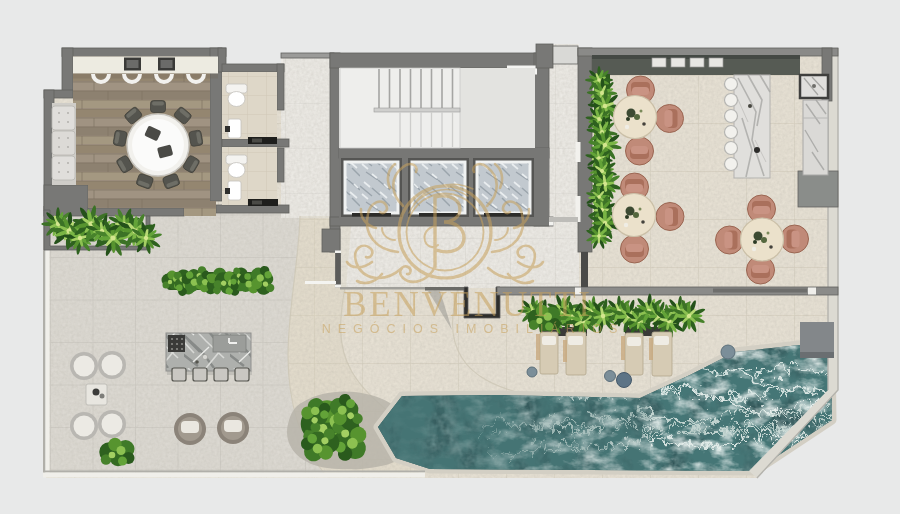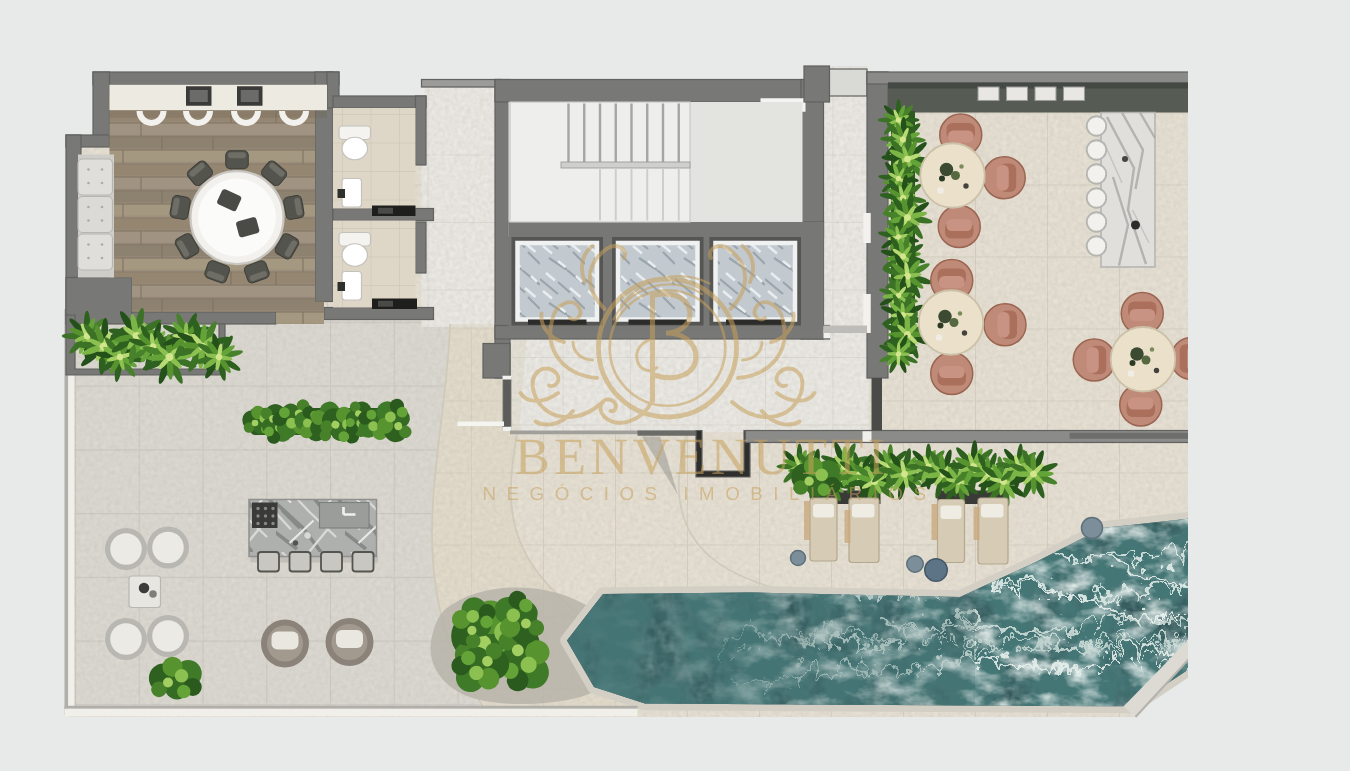--- a/index.html
+++ b/index.html
@@ -1,16 +1,16 @@
 <!DOCTYPE html>
 <html><head>
 <meta charset="utf-8">
 <style>
   html,body{margin:0;padding:0;background:#e8e9e9;font-family:"Liberation Sans",sans-serif;}
-  #stage{position:relative;width:792px;height:514px;overflow:hidden;}
+  #stage{position:relative;width:900px;height:514px;overflow:hidden;}
 </style>
 </head>
 <body>
 <div id="stage">
 <svg width="900" height="514" viewBox="0 0 900 514">
 <defs>
 
   <pattern id="creamTile" width="48" height="48" patternUnits="userSpaceOnUse" patternTransform="translate(26,27)">
     <rect width="48" height="48" fill="#e7e1d4"></rect>
     <path d="M0,0H48 M0,0V48" stroke="#d7d0c1" stroke-width="1.3" fill="none"></path>

